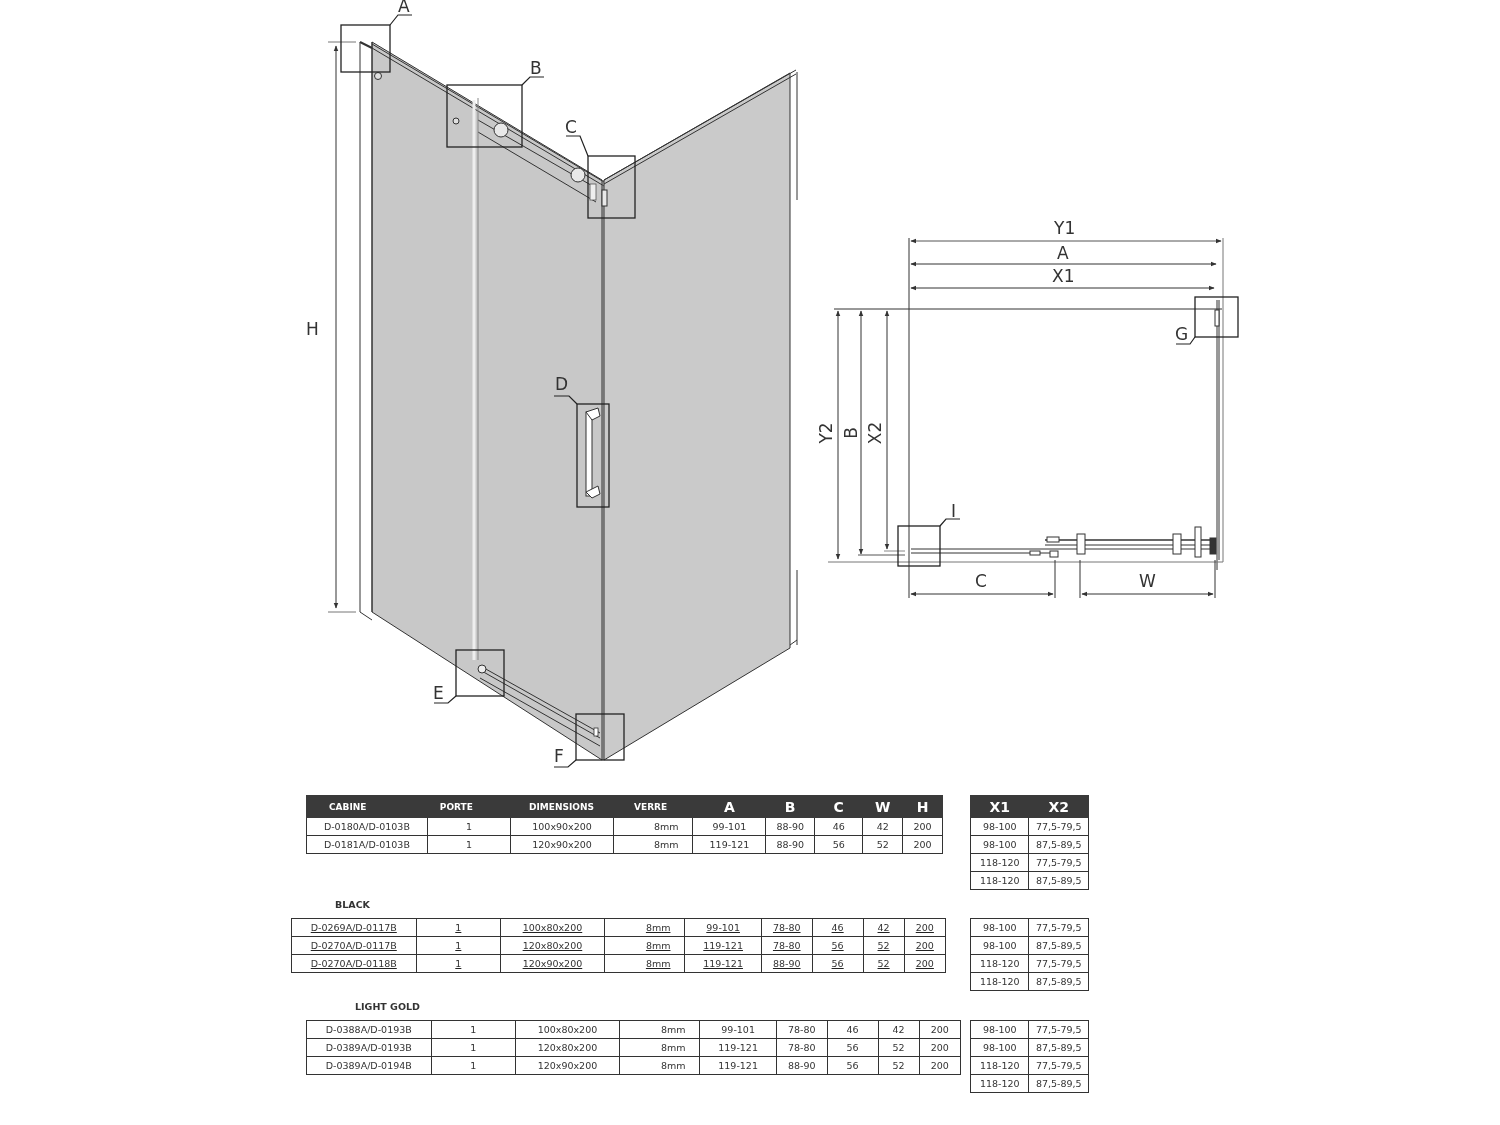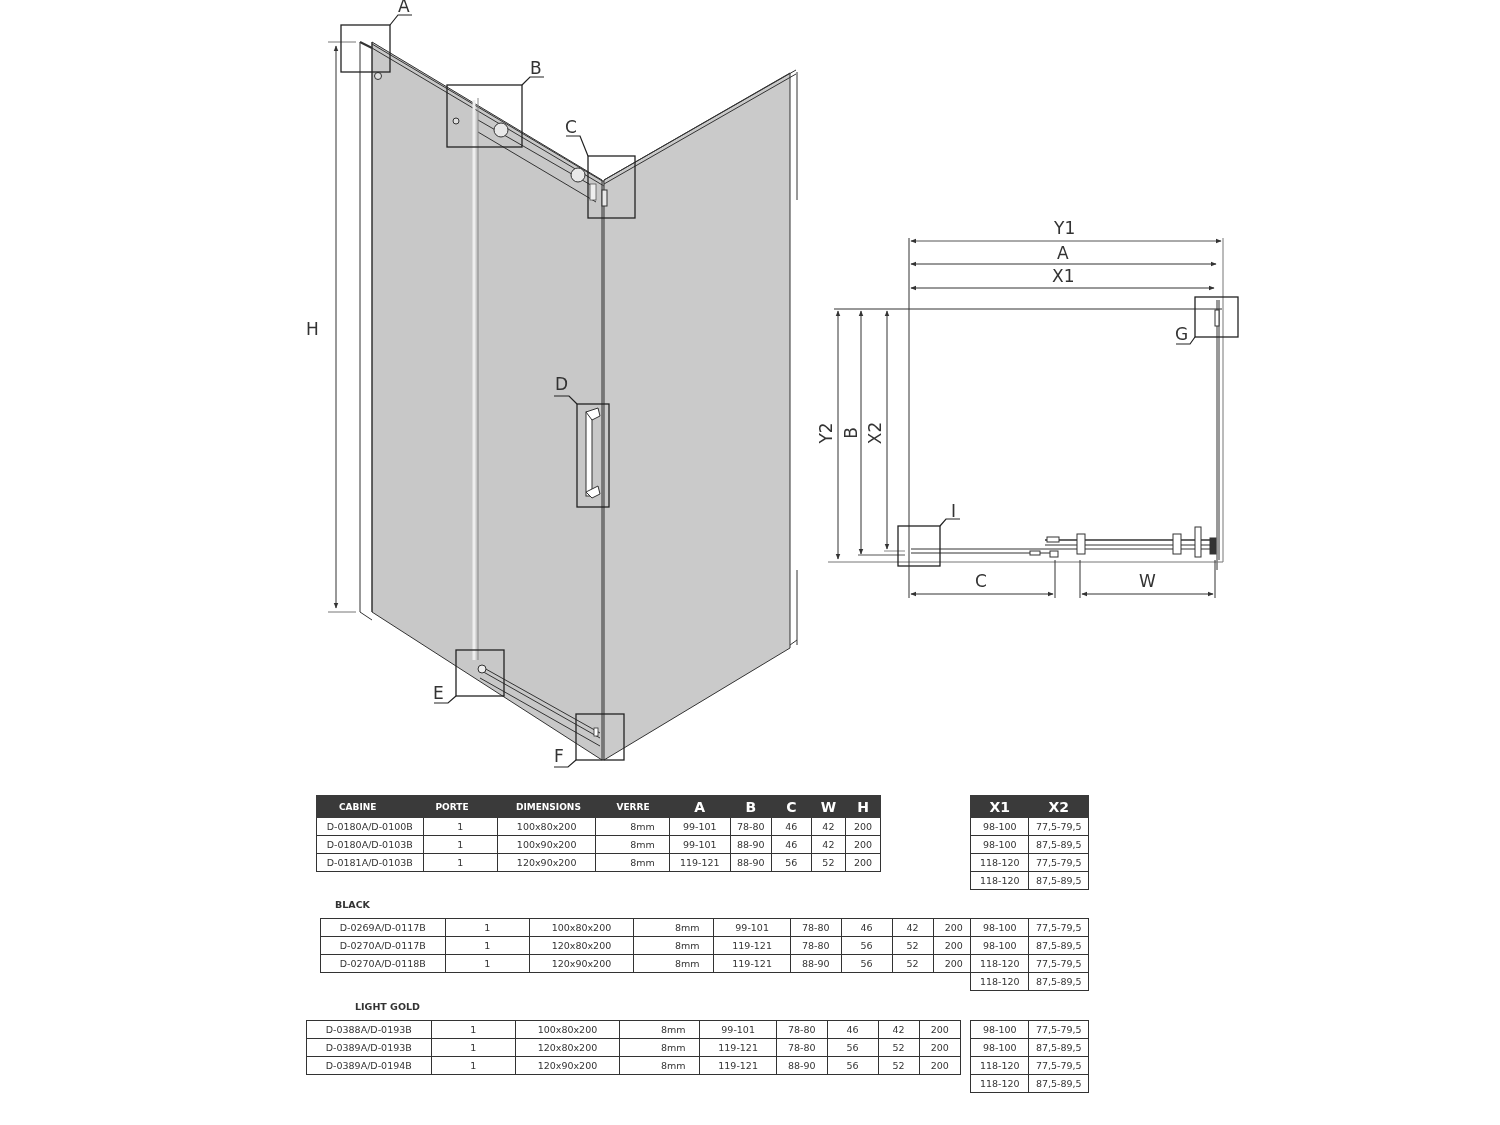--- a/index.html
+++ b/index.html
@@ -159,21 +159,21 @@
     <line x1="1215" y1="560" x2="1215" y2="598" stroke="#333" stroke-width="1"></line>
     <line x1="909" y1="556" x2="909" y2="598" stroke="#333" stroke-width="1"></line>
     <line x1="911" y1="594" x2="1053" y2="594" stroke="#333" stroke-width="1" marker-start="url(#arr)" marker-end="url(#arr)"></line>
     <text class="lbl" x="975" y="587">C</text>
     <line x1="1082" y1="594" x2="1213" y2="594" stroke="#333" stroke-width="1" marker-start="url(#arr)" marker-end="url(#arr)"></line>
     <text class="lbl" x="1139" y="587">W</text>
   </g>
 </svg>
 </div>
 
-<table class="tbl" style="left:316px; top:795px; width:565px;">
+<table class="tbl" style="left:306px; top:795px; width:637px;">
   <colgroup>
     <col style="width:127px">
       <col style="width:87px">
       <col style="width:105px">
       <col style="width:82px">
     <col style="width:78px">
       <col style="width:52px">
       <col style="width:52px">
       <col style="width:42px">
       <col style="width:42px">
@@ -184,31 +184,20 @@
     <td class="small" style="padding-left:12px">PORTE</td>
     <td class="small" style="padding-left:18px">DIMENSIONS</td>
     <td class="small" style="padding-left:20px">VERRE</td>
     <td class="big">A</td>
     <td class="big">B</td>
     <td class="big">C</td>
     <td class="big">W</td>
     <td class="big">H</td>
   </tr>
   <tr>
-        <td>D-0180A/D-0100B</td>
-        <td>1</td>
-        <td>100x80x200</td>
-        <td class="verre">8mm</td>
-        <td>99-101</td>
-        <td>78-80</td>
-        <td>46</td>
-        <td>42</td>
-        <td>200</td>
-      </tr>
-  <tr>
         <td>D-0180A/D-0103B</td>
         <td>1</td>
         <td>100x90x200</td>
         <td class="verre">8mm</td>
         <td>99-101</td>
         <td>88-90</td>
         <td>46</td>
         <td>42</td>
         <td>200</td>
       </tr>
@@ -249,21 +238,21 @@
         <td>77,5-79,5</td>
       </tr>
   <tr>
         <td>118-120</td>
         <td>87,5-89,5</td>
       </tr>
 </tbody>
   </table>
 
 <div class="section-label" style="left:335px; top:899px;">BLACK</div>
-<table class="tbl" style="left:320px; top:918px; width:655px;">
+<table class="tbl" style="left:291px; top:918px; width:655px;text-decoration:underline;">
   <colgroup>
     <col style="width:127px">
       <col style="width:87px">
       <col style="width:105px">
       <col style="width:82px">
     <col style="width:78px">
       <col style="width:52px">
       <col style="width:52px">
       <col style="width:42px">
       <col style="width:42px">

